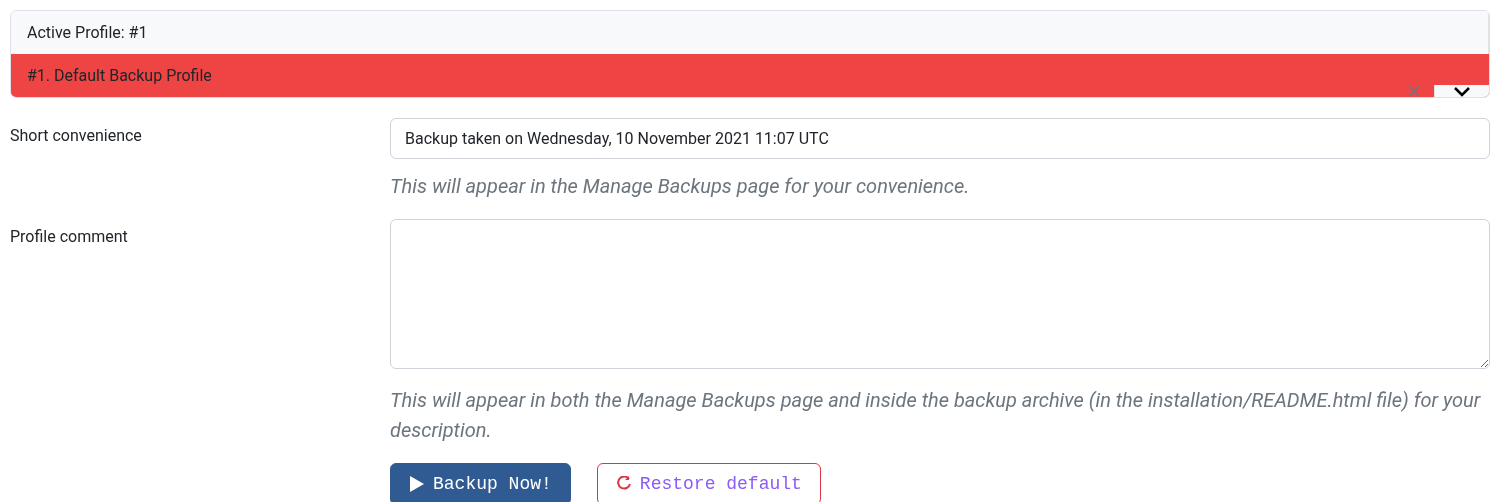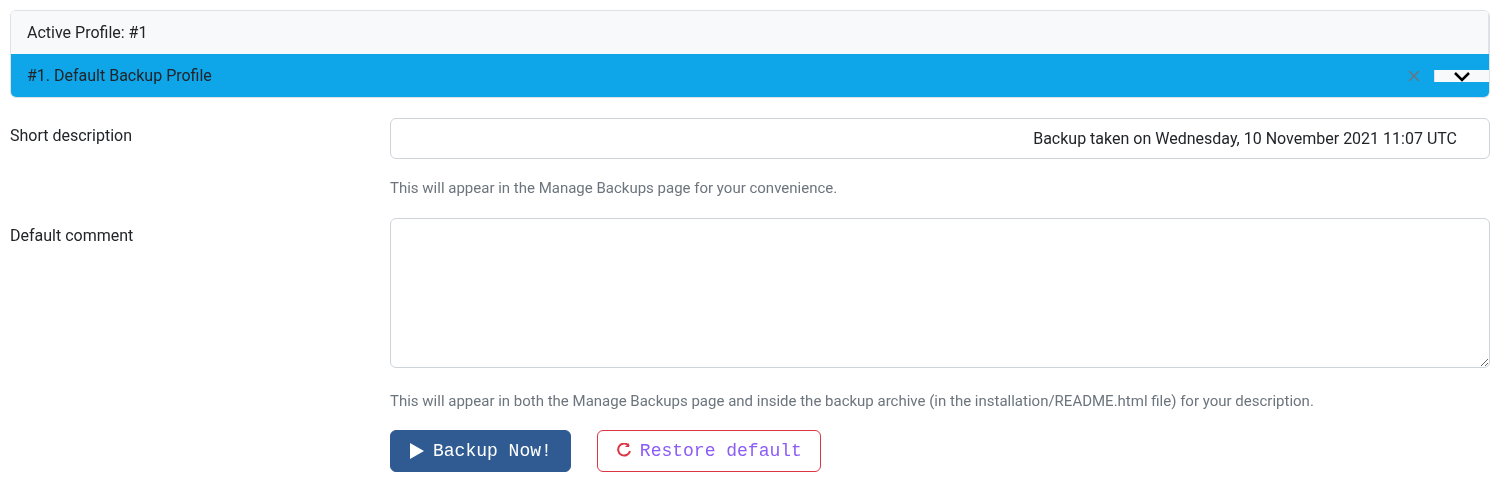--- a/index.html
+++ b/index.html
@@ -29,22 +29,22 @@
       padding: 12px 16px;
       display: flex;
       align-items: center;
       color: #212529;
       border-right: 1px solid #dee2e6;
       white-space: nowrap;
     }
     .profile-select {
       flex: 1;
       display: flex;
-      align-items: center;
-      background: #0ea5e9;
+      align-items: flex-end;
+      background: #ef4444;
     }
     .profile-value {
       flex: 1;
       padding: 12px 16px;
       color: #212529;
     }
     .profile-clear {
       padding: 0 14px;
       display: flex;
       align-items: center;
@@ -68,46 +68,46 @@
     .form-label {
       width: 380px;
       padding-top: 8px;
       color: #212529;
     }
     .form-field {
       flex: 1;
     }
     .text-input {
       width: 100%;
-      padding: 10px 32px;
+      padding: 10px 14px;
       border: 1px solid #ced4da;
       border-radius: 6px;
       font-size: 16px;
       font-family: inherit;
       color: #212529;
       background: #fff;
-      text-align: right;
     }
     .textarea-input {
       width: 100%;
       padding: 10px 14px;
       border: 1px solid #ced4da;
       border-radius: 6px;
       font-size: 16px;
       font-family: inherit;
       color: #212529;
       background: #fff;
       resize: vertical;
       min-height: 150px;
     }
     .help-text {
       color: #6c757d;
-      font-size: 15px;
-      margin-top: 18px;
+      font-size: 20px;
+      margin-top: 12px;
       line-height: 1.5;
+      font-style: italic;
     }
     .button-row {
       display: flex;
       gap: 26px;
       margin-left: 380px;
       margin-top: 10px;
       font-family: Liberation Mono, monospace;
     }
     .btn {
       display: inline-flex;
@@ -149,29 +149,29 @@
     </div>
     <div class="profile-toggle">
       <svg class="icon-svg" width="18" height="12" viewBox="0 0 18 12" fill="none" stroke="#000" stroke-width="2.5">
         <polyline points="2,3 9,10 16,3"></polyline>
       </svg>
     </div>
   </div>
 </div>
 
 <div class="form-row">
-  <div class="form-label">Short description</div>
+  <div class="form-label">Short convenience</div>
   <div class="form-field">
     <input type="text" class="text-input" value="Backup taken on Wednesday, 10 November 2021 11:07 UTC" style="">
     <div class="help-text">This will appear in the Manage Backups page for your convenience.</div>
   </div>
 </div>
 
 <div class="form-row">
-  <div class="form-label">Default comment</div>
+  <div class="form-label">Profile comment</div>
   <div class="form-field">
     <textarea class="textarea-input" style=""></textarea>
     <div class="help-text">This will appear in both the Manage Backups page and inside the backup archive (in the installation/README.html file) for your description.</div>
   </div>
 </div>
 
 <div class="button-row">
   <button class="btn btn-primary">
     <span>
       <svg class="icon-svg" width="16" height="18" viewBox="0 0 16 18" fill="#fff">

